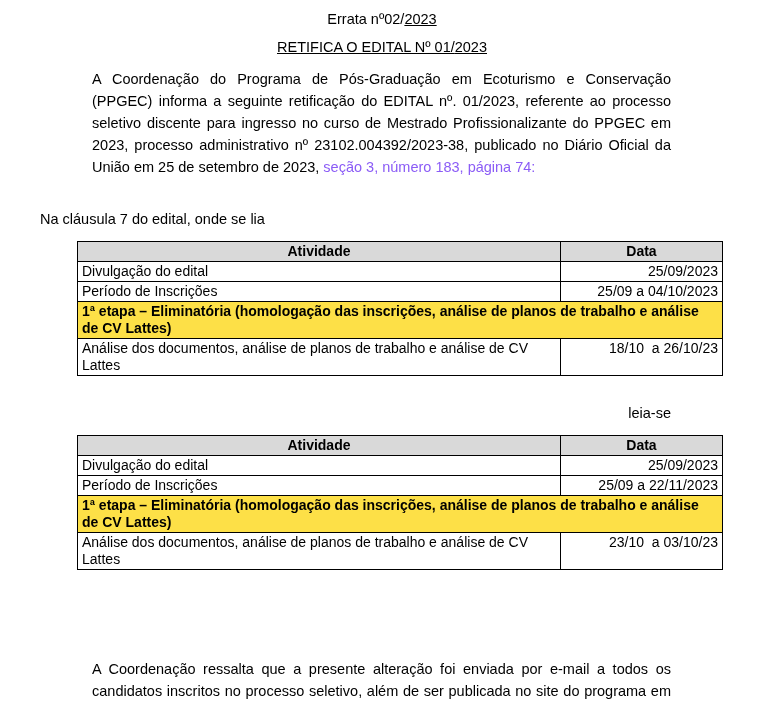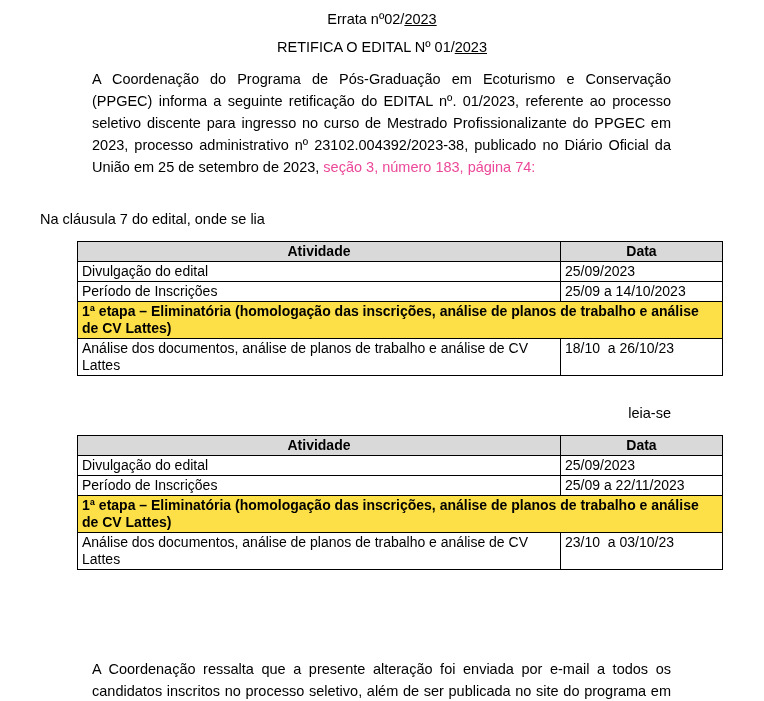--- a/index.html
+++ b/index.html
@@ -20,32 +20,33 @@
     border-radius: 15px;
   }
   .title-line {
     text-align: center;
     font-size: 14.5px;
     line-height: 17px;
     margin: 0 92px;
   }
   .title-line.second {
     margin-top: 11px;
+    text-decoration: underline;
   }
   .u {
     text-decoration: underline;
   }
   .para {
     margin: 12px 93px 0 92px;
     text-align: justify;
     font-size: 14.5px;
     line-height: 22px;
   }
   .red-text {
-    color: #ec4899;
+    color: #8b5cf6;
   }
   .section-label {
     margin: 33px 93px 0 40px;
     font-size: 14.5px;
     line-height: 17px;
   }
   .section-label.leia {
     margin-top: 29px;
     text-align: right;
   }
@@ -65,21 +66,21 @@
     overflow: hidden;
   }
   table.schedule th {
     background: #d9d9d9;
     font-weight: bold;
     text-align: center;
     padding: 1px 4px;
   }
   .col-atividade { width: 483px; }
   .col-data { width: 162px; }
-  td.cell-data { white-space: pre-wrap; }
+  td.cell-data { white-space: pre-wrap; text-align: right; }
   tr.stage-row td {
     background: #fde047;
     font-weight: bold;
   }
   .closing {
     margin-top: 88px;
   }
 </style>
 </head>
 <body>
@@ -105,21 +106,21 @@
         <th>Data</th>
       </tr>
     </thead>
     <tbody>
       <tr>
         <td>Divulgação do edital</td>
         <td class="cell-data">25/09/2023</td>
       </tr>
       <tr>
         <td>Período de Inscrições</td>
-        <td class="cell-data">25/09 a 14/10/2023</td>
+        <td class="cell-data">25/09 a 04/10/2023</td>
       </tr>
       <tr class="stage-row">
         <td colspan="2">1ª etapa – Eliminatória (homologação das inscrições, análise de planos de trabalho e análise de CV Lattes)</td>
       </tr>
       <tr>
         <td>Análise dos documentos, análise de planos de trabalho e análise de CV Lattes</td>
         <td class="cell-data">18/10  a 26/10/23</td>
       </tr>
     </tbody>
   </table>

